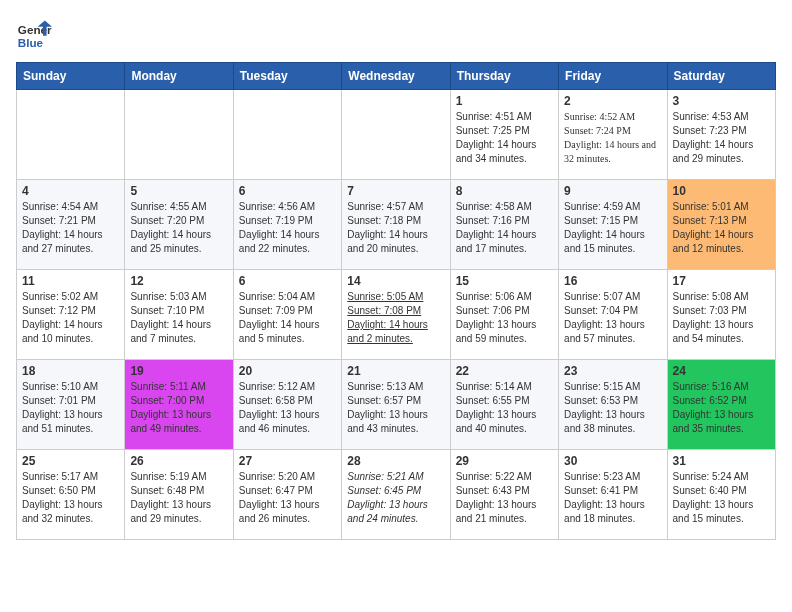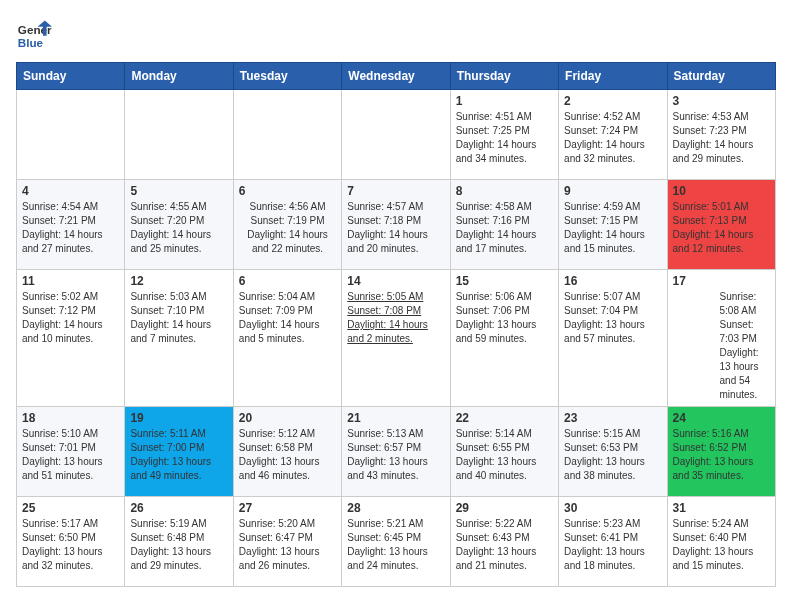--- a/index.html
+++ b/index.html
@@ -127,21 +127,21 @@
         <td class="empty-cell"></td>
         <td class="empty-cell"></td>
         <td>
           <div class="day-number">1</div>
           <div class="day-detail" style="white-space: pre-line;">Sunrise: 4:51 AM
 Sunset: 7:25 PM
 Daylight: 14 hours and 34 minutes.</div>
         </td>
         <td>
           <div class="day-number">2</div>
-          <div class="day-detail" style="white-space: pre-line;">Sunrise: 4:52 AM
+          <div class="day-detail" style="white-space: pre-line; font-family: Liberation Serif, serif;">Sunrise: 4:52 AM
 Sunset: 7:24 PM
 Daylight: 14 hours and 32 minutes.</div>
         </td>
         <td>
           <div class="day-number">3</div>
           <div class="day-detail" style="white-space: pre-line;">Sunrise: 4:53 AM
 Sunset: 7:23 PM
 Daylight: 14 hours and 29 minutes.</div>
         </td>
       </tr>
@@ -153,21 +153,21 @@
 Daylight: 14 hours and 27 minutes.</div>
         </td>
         <td style="background: rgb(245, 247, 250);">
           <div class="day-number">5</div>
           <div class="day-detail" style="white-space: pre-line;">Sunrise: 4:55 AM
 Sunset: 7:20 PM
 Daylight: 14 hours and 25 minutes.</div>
         </td>
         <td style="background: rgb(245, 247, 250);">
           <div class="day-number">6</div>
-          <div class="day-detail" style="white-space: pre-line; text-align: center;">Sunrise: 4:56 AM
+          <div class="day-detail" style="white-space: pre-line;">Sunrise: 4:56 AM
 Sunset: 7:19 PM
 Daylight: 14 hours and 22 minutes.</div>
         </td>
         <td style="background: rgb(245, 247, 250);">
           <div class="day-number">7</div>
           <div class="day-detail" style="white-space: pre-line;">Sunrise: 4:57 AM
 Sunset: 7:18 PM
 Daylight: 14 hours and 20 minutes.</div>
         </td>
         <td style="background: rgb(245, 247, 250);">
@@ -175,21 +175,21 @@
           <div class="day-detail" style="white-space: pre-line;">Sunrise: 4:58 AM
 Sunset: 7:16 PM
 Daylight: 14 hours and 17 minutes.</div>
         </td>
         <td style="background: rgb(245, 247, 250);">
           <div class="day-number">9</div>
           <div class="day-detail" style="white-space: pre-line;">Sunrise: 4:59 AM
 Sunset: 7:15 PM
 Daylight: 14 hours and 15 minutes.</div>
         </td>
-        <td style="background: #ef4444;">
+        <td style="background: #fdba74;">
           <div class="day-number">10</div>
           <div class="day-detail" style="white-space: pre-line;">Sunrise: 5:01 AM
 Sunset: 7:13 PM
 Daylight: 14 hours and 12 minutes.</div>
         </td>
       </tr>
       <tr>
         <td>
           <div class="day-number">11</div>
           <div class="day-detail" style="white-space: pre-line;">Sunrise: 5:02 AM
@@ -221,33 +221,33 @@
 Daylight: 13 hours and 59 minutes.</div>
         </td>
         <td>
           <div class="day-number">16</div>
           <div class="day-detail" style="white-space: pre-line;">Sunrise: 5:07 AM
 Sunset: 7:04 PM
 Daylight: 13 hours and 57 minutes.</div>
         </td>
         <td>
           <div class="day-number">17</div>
-          <div class="day-detail" style="white-space: pre-line; margin-left: 47px;">Sunrise: 5:08 AM
+          <div class="day-detail" style="white-space: pre-line;">Sunrise: 5:08 AM
 Sunset: 7:03 PM
 Daylight: 13 hours and 54 minutes.</div>
         </td>
       </tr>
       <tr>
         <td style="background: rgb(245, 247, 250);">
           <div class="day-number">18</div>
           <div class="day-detail" style="white-space: pre-line;">Sunrise: 5:10 AM
 Sunset: 7:01 PM
 Daylight: 13 hours and 51 minutes.</div>
         </td>
-        <td style="background: #0ea5e9;">
+        <td style="background: #d946ef;">
           <div class="day-number">19</div>
           <div class="day-detail" style="white-space: pre-line;">Sunrise: 5:11 AM
 Sunset: 7:00 PM
 Daylight: 13 hours and 49 minutes.</div>
         </td>
         <td style="background: rgb(245, 247, 250);">
           <div class="day-number">20</div>
           <div class="day-detail" style="white-space: pre-line;">Sunrise: 5:12 AM
 Sunset: 6:58 PM
 Daylight: 13 hours and 46 minutes.</div>
@@ -291,21 +291,21 @@
 Daylight: 13 hours and 29 minutes.</div>
         </td>
         <td>
           <div class="day-number">27</div>
           <div class="day-detail" style="white-space: pre-line;">Sunrise: 5:20 AM
 Sunset: 6:47 PM
 Daylight: 13 hours and 26 minutes.</div>
         </td>
         <td>
           <div class="day-number">28</div>
-          <div class="day-detail" style="white-space: pre-line;">Sunrise: 5:21 AM
+          <div class="day-detail" style="white-space: pre-line; font-style: italic;">Sunrise: 5:21 AM
 Sunset: 6:45 PM
 Daylight: 13 hours and 24 minutes.</div>
         </td>
         <td>
           <div class="day-number">29</div>
           <div class="day-detail" style="white-space: pre-line;">Sunrise: 5:22 AM
 Sunset: 6:43 PM
 Daylight: 13 hours and 21 minutes.</div>
         </td>
         <td>

